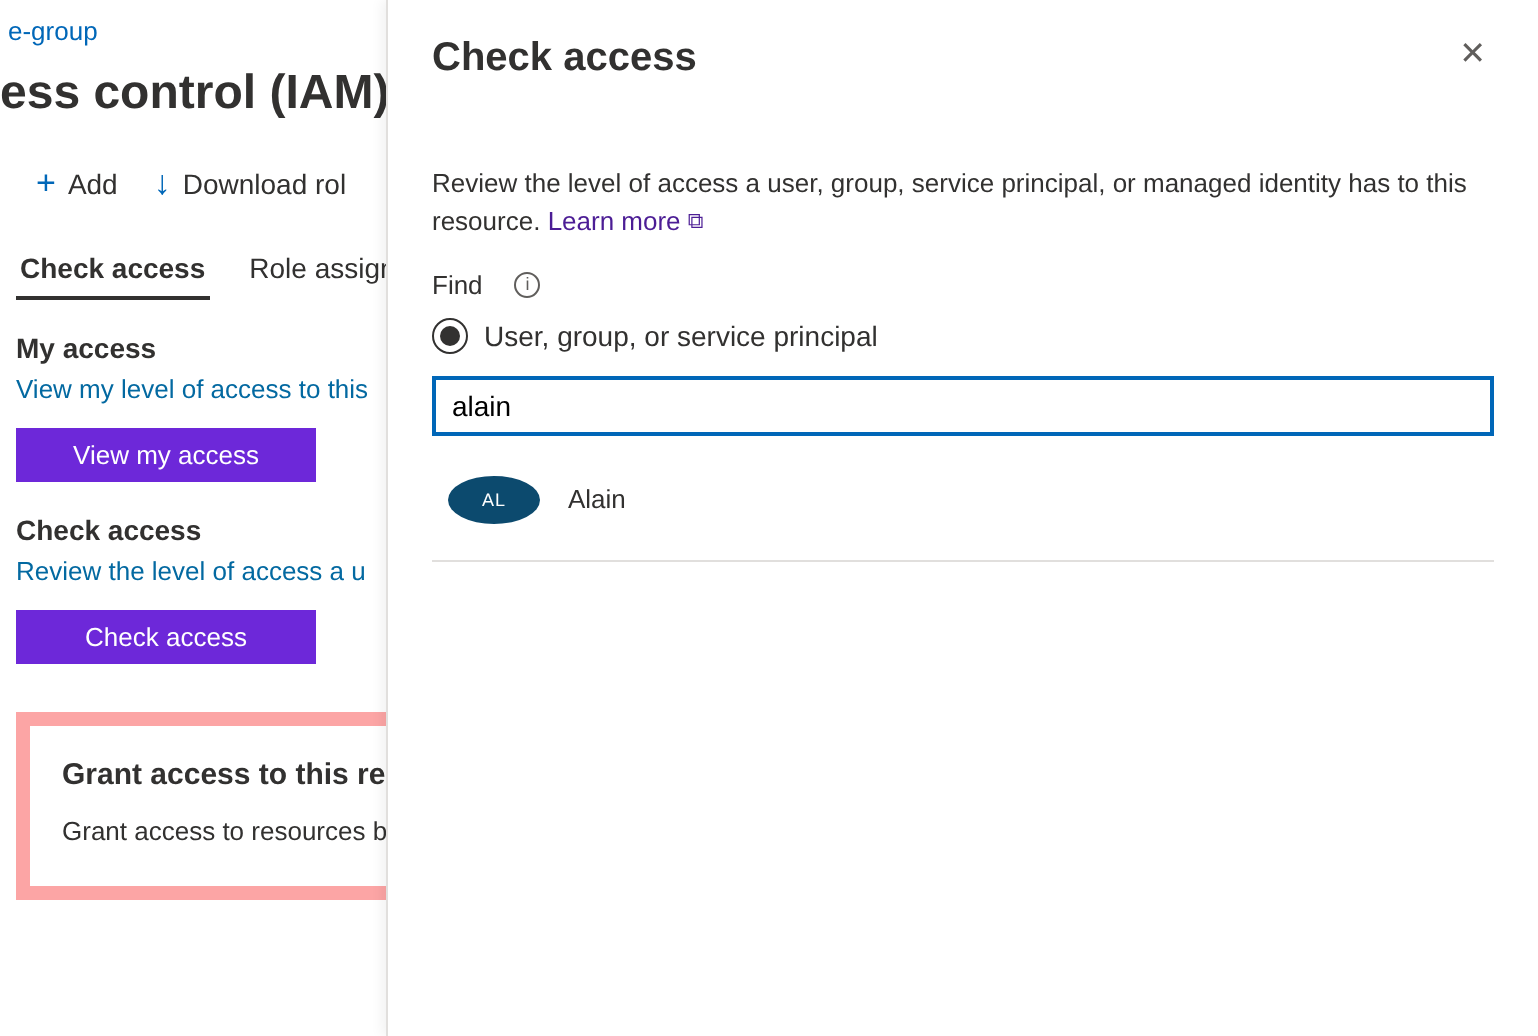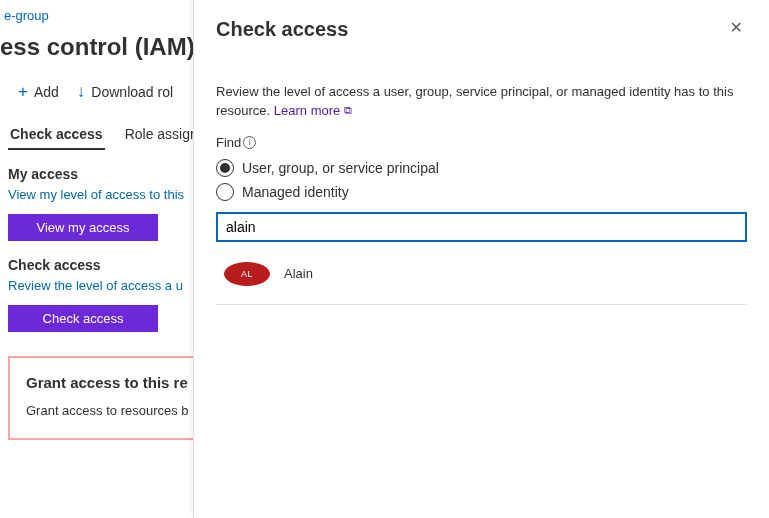--- a/index.html
+++ b/index.html
@@ -89,21 +89,21 @@
       font-size: 13px;
       padding: 6px 14px;
       border: none;
       min-width: 150px;
       text-align: center;
       cursor: pointer;
     }
 
     .card {
       margin: 24px 8px 0 8px;
-      border: 2px solid #fca5a5;
+      border: 7px solid #fca5a5;
       padding: 16px 16px 20px 16px;
       max-width: 260px;
     }
     .card h3 {
       font-size: 15px;
       font-weight: 700;
       margin-bottom: 12px;
     }
     .card p { font-size: 13px; }
 
@@ -144,21 +144,21 @@
     }
     .flyout-desc a { color: #4c1d95; }
     .ext-icon { font-size: 11px; display:inline-block; transform: translateY(-1px); }
 
     .field-label {
       margin-top: 14px;
       font-size: 13px;
       color: #323130;
       display: flex;
       align-items: center;
-      gap: 2px;
+      gap: 16px;
     }
     .info-icon {
       display: inline-flex;
       width: 13px; height: 13px;
       border: 1px solid #605e5c;
       border-radius: 50%;
       align-items: center;
       justify-content: center;
       font-size: 9px;
       color: #605e5c;
@@ -203,21 +203,21 @@
     .result-row {
       display: flex;
       align-items: center;
       gap: 14px;
       padding: 6px 8px;
       cursor: pointer;
     }
     .avatar {
       width: 46px; height: 24px;
       border-radius: 50%;
-      background: #b91c1c;
+      background: #0c4a6e;
       color: #fff;
       font-size: 9px;
       display: inline-flex;
       align-items: center;
       justify-content: center;
       letter-spacing: 0.5px;
     }
     .results-divider {
       border: none;
       border-top: 1px solid #e1dfdd;
@@ -282,24 +282,20 @@
   <div class="field-label">
     <span>Find</span>
     <span class="info-icon">i</span>
   </div>
 
   <div class="radios">
     <div class="radio-row">
       <span class="radio selected"></span>
       <span>User, group, or service principal</span>
     </div>
-    <div class="radio-row">
-      <span class="radio"></span>
-      <span>Managed identity</span>
-    </div>
   </div>
 
   <input class="search-input" type="text" value="alain" style="">
 
   <div class="results">
     <div class="result-row">
       <span class="avatar">AL</span>
       <span>Alain</span>
     </div>
     <hr class="results-divider">

